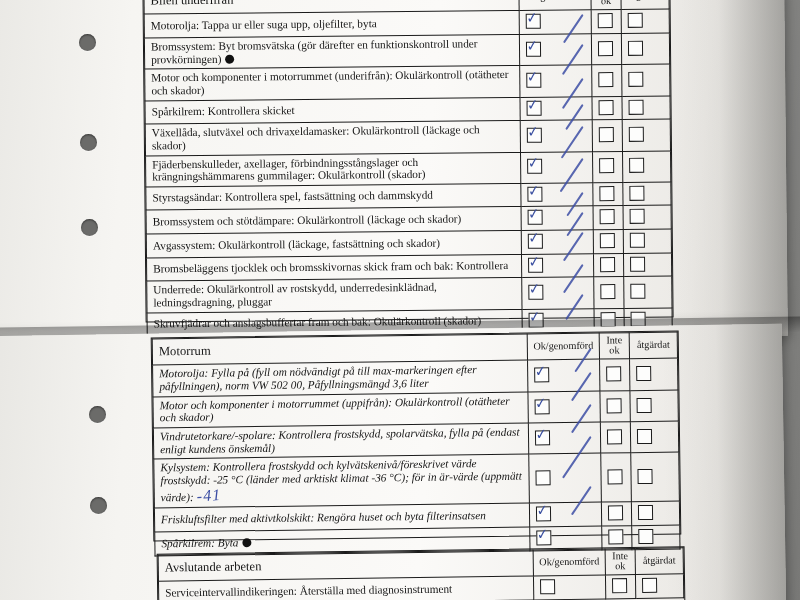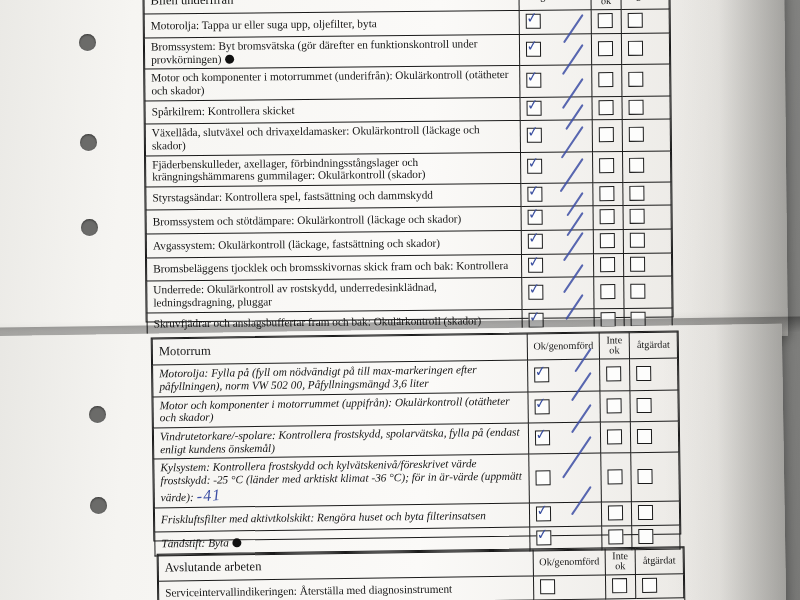--- a/index.html
+++ b/index.html
@@ -362,21 +362,21 @@
         <td class="cbox"><span class="box"></span></td>
         <td class="cbox"><span class="box"></span></td>
       </tr>
       <tr>
         <td class="italic">Friskluftsfilter med aktivtkolskikt: Rengöra huset och byta filterinsatsen</td>
         <td class="cbox"><span class="box"><span class="tick">✓</span></span></td>
         <td class="cbox"><span class="box"></span></td>
         <td class="cbox"><span class="box"></span></td>
       </tr>
       <tr>
-        <td class="italic"><span>Tändstift: Byta</span><span class="bullet"></span></td>
+        <td class="italic"><span>Spårkilrem: Byta</span><span class="bullet"></span></td>
         <td class="cbox"><span class="box"><span class="tick">✓</span></span></td>
         <td class="cbox"><span class="box"></span></td>
         <td class="cbox"><span class="box"></span></td>
       </tr>
     </tbody>
       </table>
   </div>
 
   <div class="penstroke" style="left:590px; top:348px; height:28px; transform:rotate(34deg);"></div>
   <div class="penstroke" style="left:590px; top:372px; height:34px; transform:rotate(34deg);"></div>

